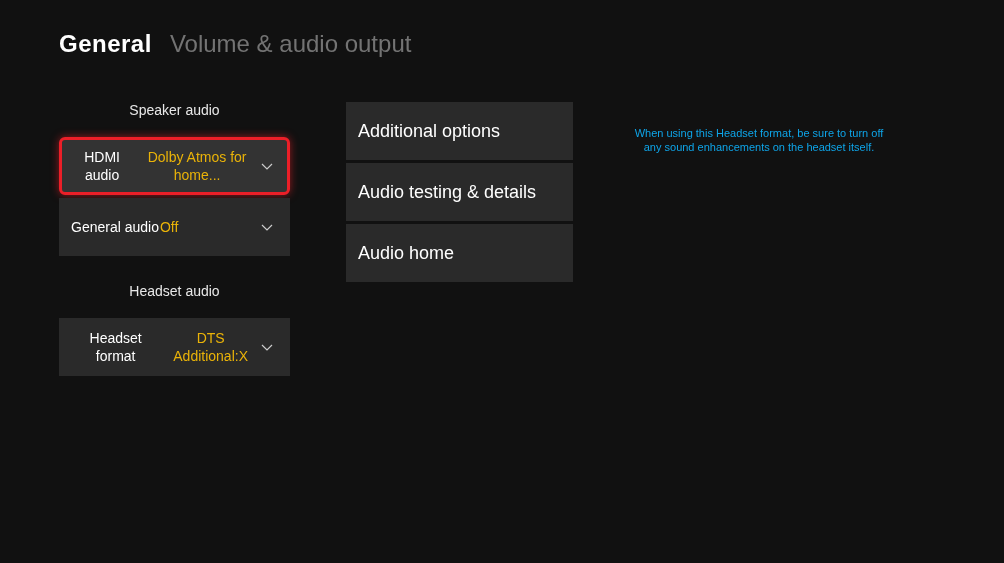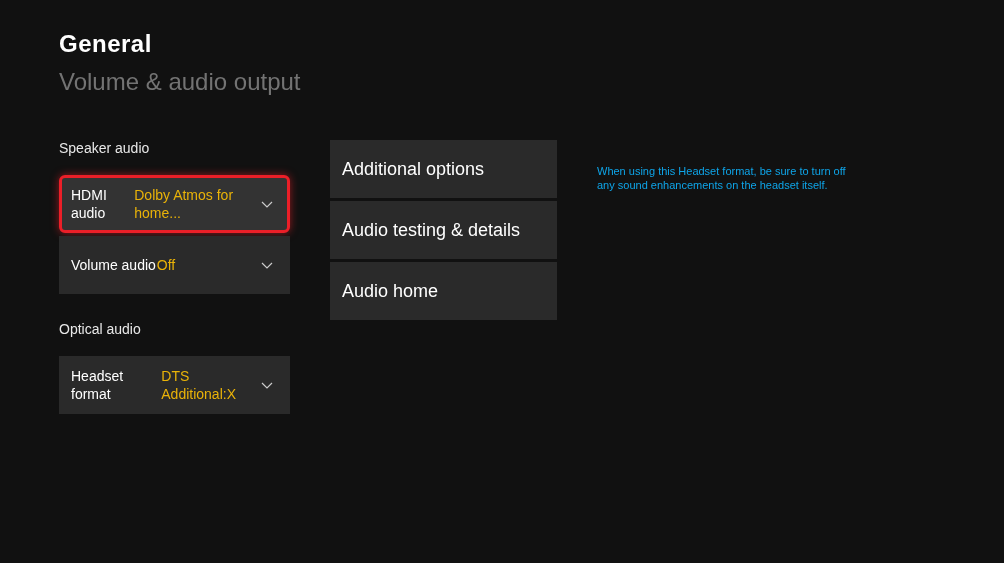--- a/index.html
+++ b/index.html
@@ -12,38 +12,38 @@
       height: 563px;
       background: #111111;
       font-family: "Segoe UI", -apple-system, sans-serif;
       color: #e8e8e8;
       overflow: hidden;
     }
     .page-title {
       padding: 30px 12px 0 59px;
       display: flex;
       align-items: baseline;
-      gap: 10px;
-      flex-direction: column;
+      gap: 18px;
     }
     .page-title .general {
       font-size: 24px;
       font-weight: 700;
       color: #ffffff;
       letter-spacing: 0.5px;
     }
     .page-title .subtitle {
       font-size: 24px;
       font-weight: 300;
       color: #737373;
     }
     .content {
       display: flex;
       padding: 44px 8px 0 59px;
-      gap: 40px;
+      gap: 56px;
+      text-align: center;
     }
     .col {
       display: flex;
       flex-direction: column;
     }
     .col-1 { width: 231px; }
     .col-2 { width: 227px; }
     .col-3 { width: 260px; padding-top: 24px; }
     .section-label {
       font-size: 14px;
@@ -142,33 +142,33 @@
       </div>
       <span class="chevron">
         <svg viewBox="0 0 14 14">
             <polyline points="2,5 7,10 12,5"></polyline>
           </svg>
       </span>
     </div>
 
     <div class="dropdown">
       <div class="dropdown-text">
-        <span class="dropdown-title">Volume audio</span>
+        <span class="dropdown-title">General audio</span>
         <span class="dropdown-value">Off</span>
       </div>
       <span class="chevron">
         <svg viewBox="0 0 14 14">
             <polyline points="2,5 7,10 12,5"></polyline>
           </svg>
       </span>
     </div>
 
     <div class="spacer"></div>
 
-    <div class="section-label">Optical audio</div>
+    <div class="section-label">Headset audio</div>
 
     <div class="dropdown">
       <div class="dropdown-text">
         <span class="dropdown-title">Headset format</span>
         <span class="dropdown-value">DTS Additional:X</span>
       </div>
       <span class="chevron">
         <svg viewBox="0 0 14 14">
             <polyline points="2,5 7,10 12,5"></polyline>
           </svg>

